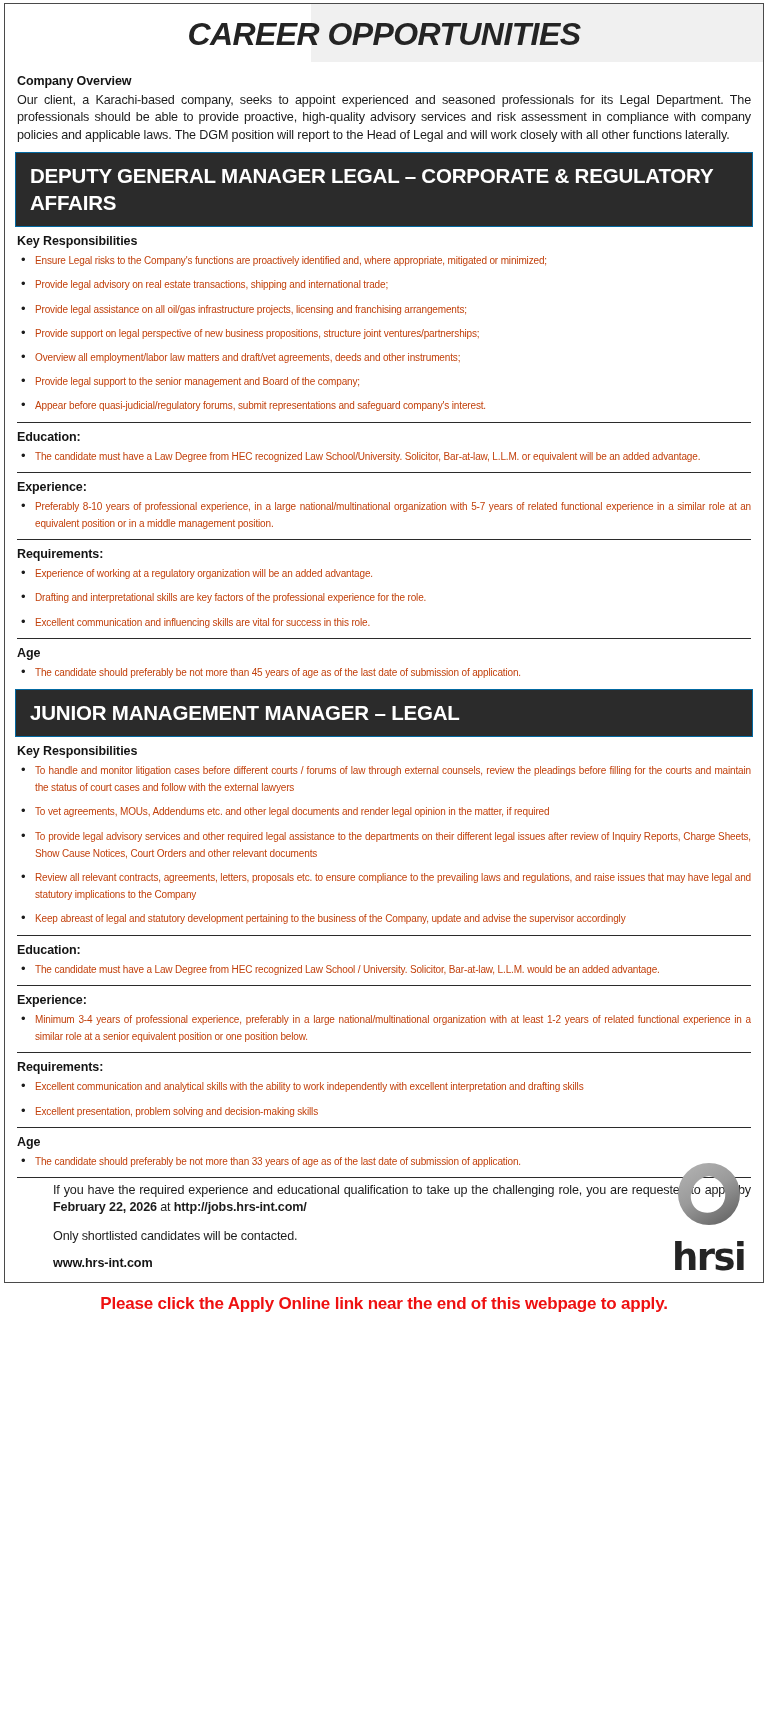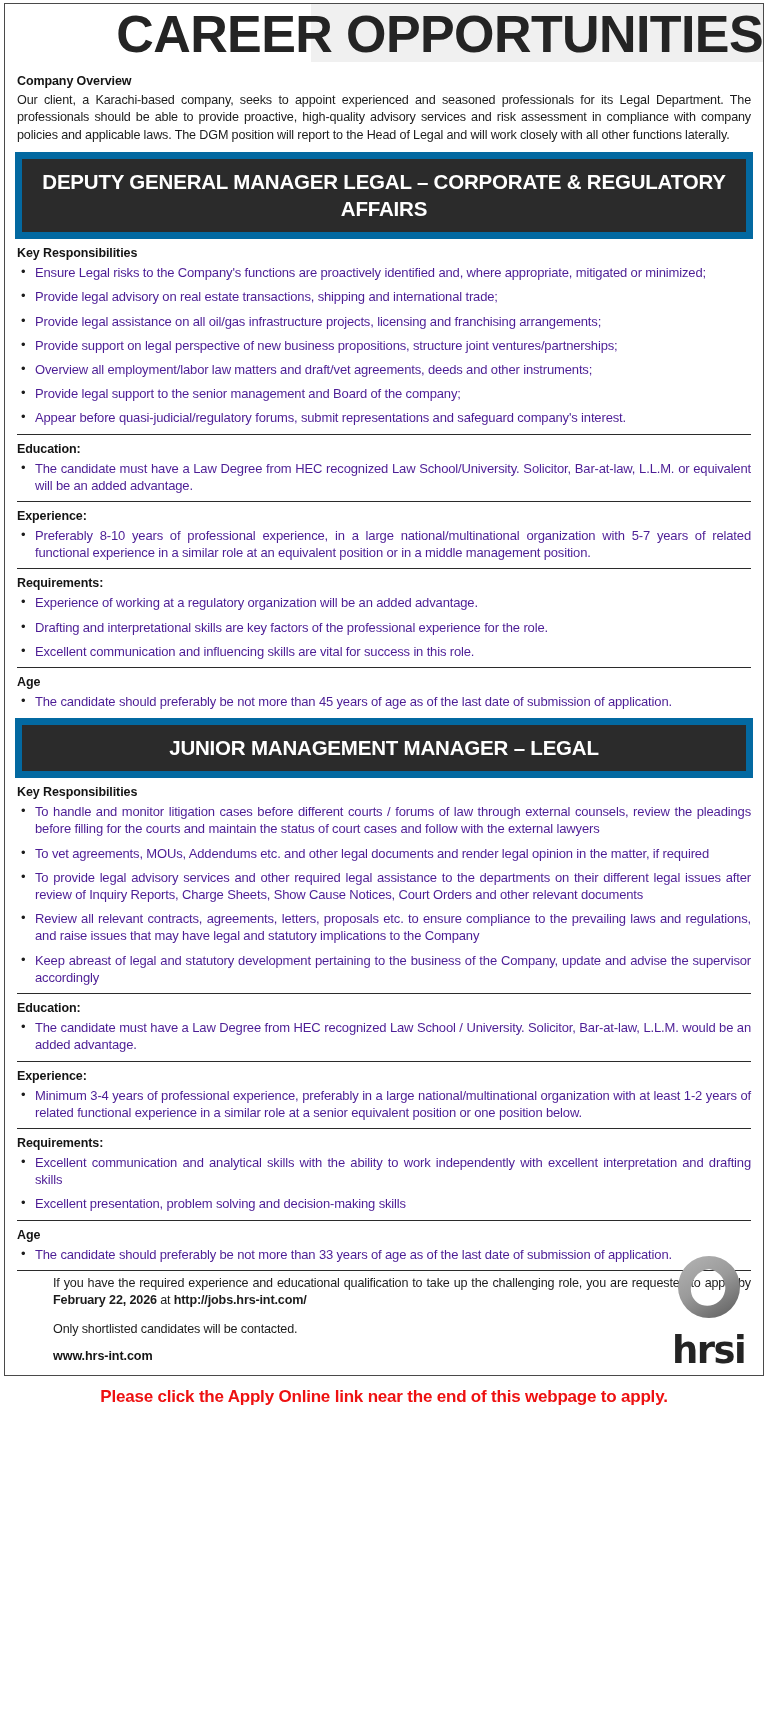--- a/index.html
+++ b/index.html
@@ -42,27 +42,28 @@
   .header-shade {
     position: absolute;
     right: 0;
     top: 0;
     width: 452px;
     height: 58px;
     background: #f0f0f0;
   }
   .header-title {
     position: relative;
-    text-align: right;
-    font-size: 52px;
+    text-align: center;
+    font-size: 32px;
     font-weight: bold;
     letter-spacing: -0.6px;
     line-height: 60px;
     color: #242424;
     white-space: nowrap;
+    font-style: italic;
   }
 
   
   .body-pad {
     padding: 0 12px;
   }
 
   .section-label {
     font-size: 12.5px;
     font-weight: bold;
@@ -76,44 +77,44 @@
     line-height: 17.4px;
     color: #1c1c1c;
     text-align: justify;
     margin: 0 0 5px 0;
     letter-spacing: -0.15px;
   }
 
   
   .job-banner {
     background: #2b2b2b;
-    border: 7px solid #0369a1;
+    border: 1px solid #0369a1;
     color: #ffffff;
-    text-align: center;
+    text-align: left;
     font-size: 20.5px;
     font-weight: bold;
     line-height: 27px;
     padding: 9px 14px 10px 14px;
     margin: 8px 10px 6px 10px;
     letter-spacing: -0.2px;
     box-sizing: border-box;
   }
 
   
   ul.bullets {
     list-style: none;
     margin: 0 0 4px 0;
     padding: 0;
   }
   ul.bullets li {
     position: relative;
     padding-left: 18px;
-    font-size: 13px;
+    font-size: 10px;
     line-height: 17.2px;
-    color: #4c1d95;
+    color: #c2410c;
     margin-bottom: 7px;
     letter-spacing: -0.15px;
   }
   ul.bullets li::before {
     content: "\2022";
     position: absolute;
     left: 4px;
     top: -1px;
     font-size: 13px;
     color: #1c1c1c;

